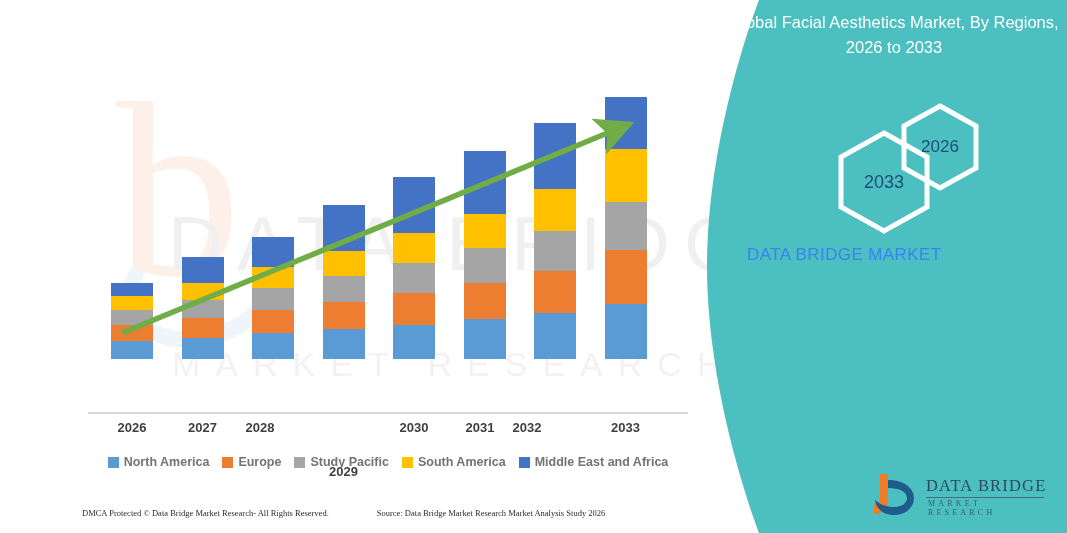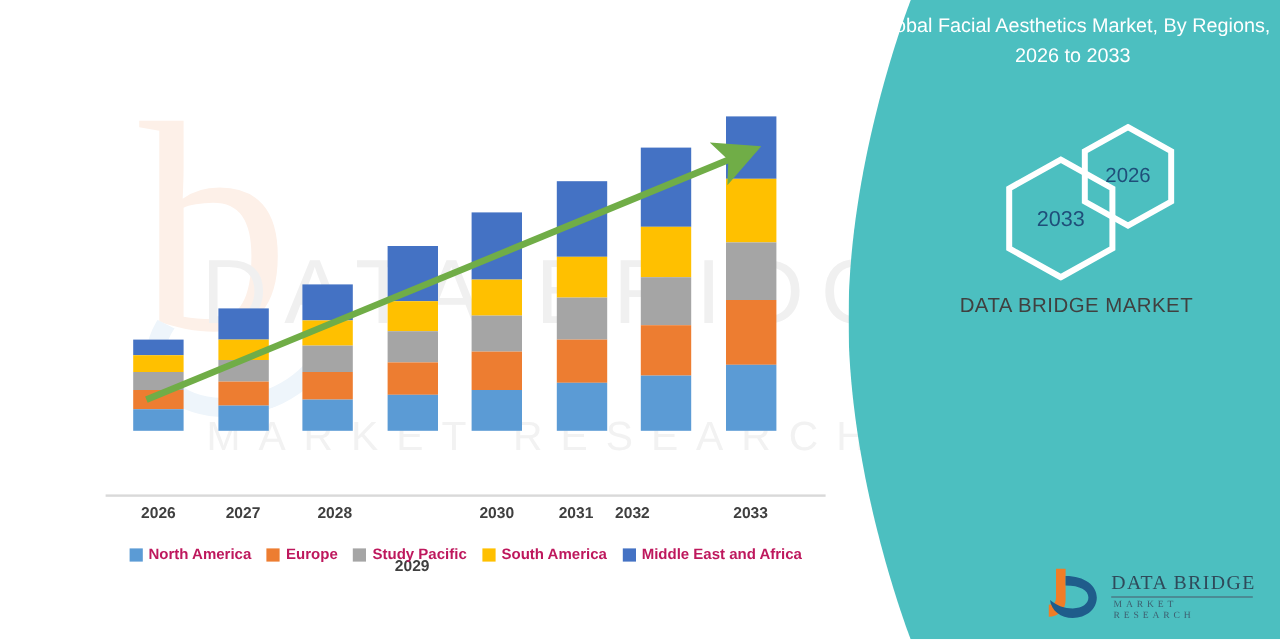--- a/index.html
+++ b/index.html
@@ -75,22 +75,21 @@
     text-align: center;
     color: #ffffff;
     font-size: 16.5px;
     line-height: 25px;
     font-weight: 400;
   }
   .dbmr-text {
     position: absolute;
     right: 20px; top: 240px;
     width: 300px;
-    text-align: center;
-    color: #404040;
+    color: #3b82f6;
     font-size: 17px;
     line-height: 30px;
     letter-spacing: 0.4px;
   }
 
   
   .hex {
     position: absolute;
     display: flex;
     align-items: center;
@@ -139,21 +138,21 @@
     position: absolute;
     left: 88px; top: 455px;
     width: 600px;
     display: flex;
     justify-content: center;
     align-items: center;
     gap: 13px;
   }
   .legend-item { display: flex; align-items: center; gap: 5px; }
   .legend-swatch { width: 11px; height: 11px; display: block; }
-  .legend-label { font-size: 12.5px; font-weight: bold; color: #be185d; white-space: nowrap; }
+  .legend-label { font-size: 12.5px; font-weight: bold; color: #737373; white-space: nowrap; }
 
   
   .footer {
     position: absolute;
     left: 0; top: 508px;
     width: 720px;
     display: flex;
     font-size: 8.5px;
     color: #2b2b2b;
     font-family: "Liberation Serif", serif;
@@ -250,21 +249,21 @@
           <div class="seg" style="height: 52px; background: rgb(68, 114, 196);"></div>
           <div class="seg" style="height: 53px; background: rgb(255, 192, 0);"></div>
           <div class="seg" style="height: 48px; background: rgb(165, 165, 165);"></div>
           <div class="seg" style="height: 54px; background: rgb(237, 125, 49);"></div>
           <div class="seg" style="height: 55px; background: rgb(91, 155, 213);"></div>
         </div>
       </div>
     <div id="xlabels">
         <div class="xlabel" style="left: 97px;">2026</div>
         <div class="xlabel" style="left: 167.5px;">2027</div>
-        <div class="xlabel" style="left: 244px;">2028</div>
+        <div class="xlabel" style="left: 225px;">2028</div>
         <div class="xlabel" style="left: 308.5px; margin-top: 44px;">2029</div>
         <div class="xlabel" style="left: 379px;">2030</div>
         <div class="xlabel" style="left: 445px;">2031</div>
         <div class="xlabel" style="left: 492px;">2032</div>
         <div class="xlabel" style="left: 590.5px;">2033</div>
       </div>
 
     <svg id="arrow" viewBox="0 0 720 480">
       <defs>
         <marker id="ah" markerWidth="7" markerHeight="7" refX="2.2" refY="3.5" orient="auto">
@@ -290,20 +289,24 @@
         <div class="legend-item">
           <span class="legend-swatch" style="background: rgb(255, 192, 0);"></span>
           <span class="legend-label">South America</span>
         </div>
         <div class="legend-item">
           <span class="legend-swatch" style="background: rgb(68, 114, 196);"></span>
           <span class="legend-label">Middle East and Africa</span>
         </div>
       </div>
 
+    <div class="footer">
+      <span class="footer-dmca">DMCA Protected © Data Bridge Market Research-  All Rights Reserved.</span>
+      <span class="footer-source">Source: Data Bridge Market Research  Market Analysis Study 2026</span>
+    </div>
   </div>
 
   <div class="teal-panel"></div>
   <div class="teal-title">Global Facial Aesthetics Market, By Regions, 2026 to 2033</div>
 
   <div class="hex hex-2033">
     <svg viewBox="0 0 92 104" width="92" height="104">
       <polygon points="46,3 89,27 89,77 46,101 3,77 3,27" fill="none" stroke="#ffffff" stroke-width="5"></polygon>
     </svg>
     <span>2033</span>

